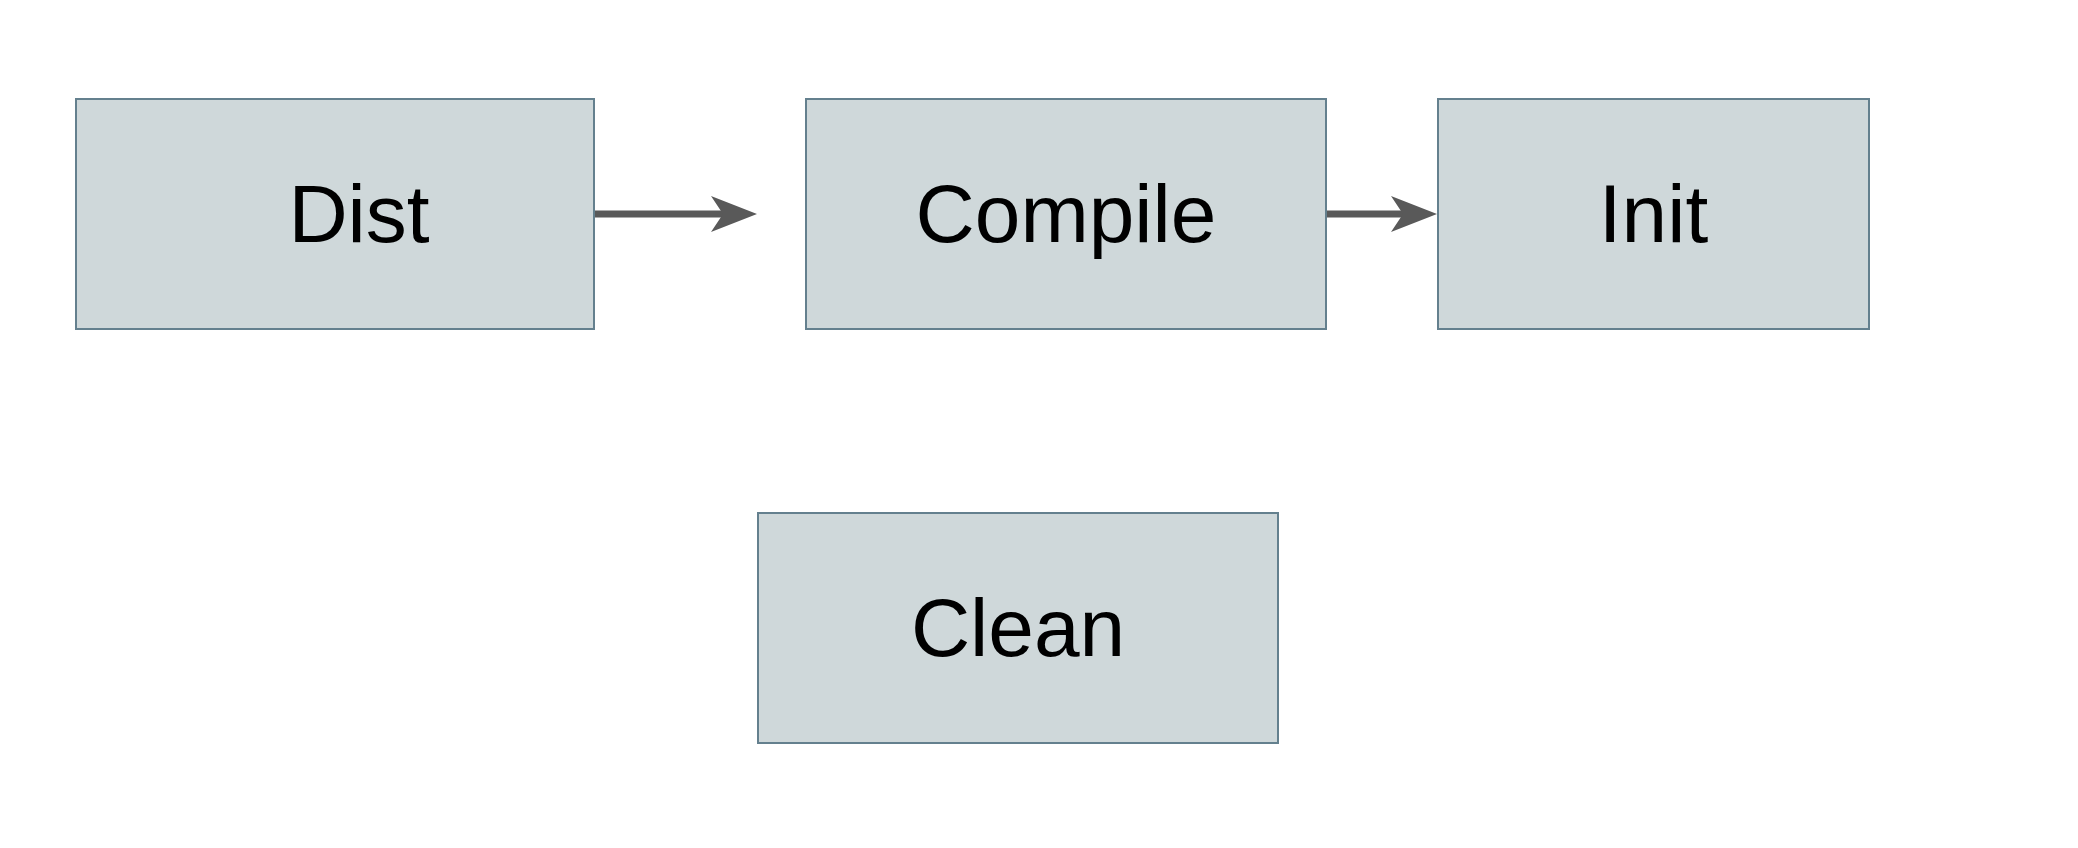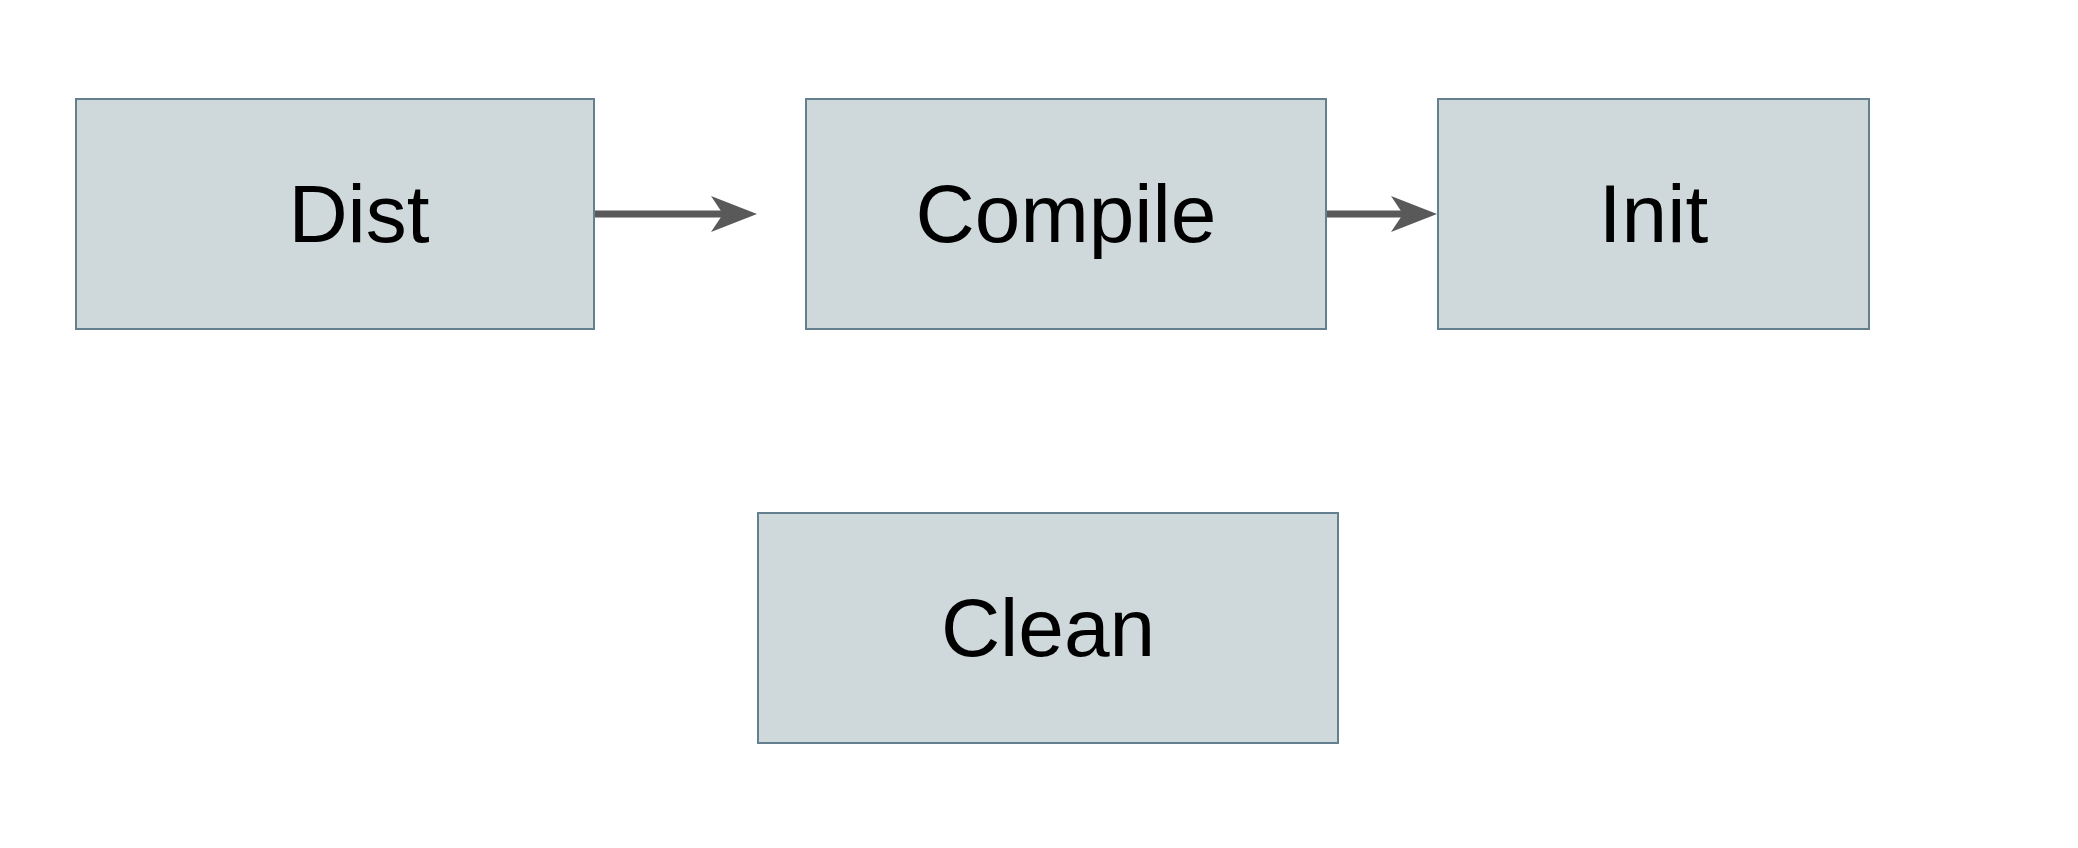--- a/index.html
+++ b/index.html
@@ -27,21 +27,21 @@
   .node-label {
     color: #000000;
     font-size: 82px;
     line-height: 1;
     letter-spacing: 0px;
     user-select: none;
   }
   .node-dist    { left: 75px;   top: 98px;  width: 520px; height: 232px; padding-left: 48px; }
   .node-compile { left: 757px;  top: 98px;  width: 522px; height: 232px; margin-left: 48px; }
   .node-init    { left: 1437px; top: 98px;  width: 433px; height: 232px; }
-  .node-clean   { left: 757px;  top: 512px; width: 582px; height: 232px; }
+  .node-clean   { left: 757px;  top: 512px; width: 522px; height: 232px; }
   .edges-layer {
     position: absolute;
     left: 0; top: 0;
     width: 2078px;
     height: 848px;
     pointer-events: none;
   }
   .edges-layer g { pointer-events: all; }
 </style>
 </head>

